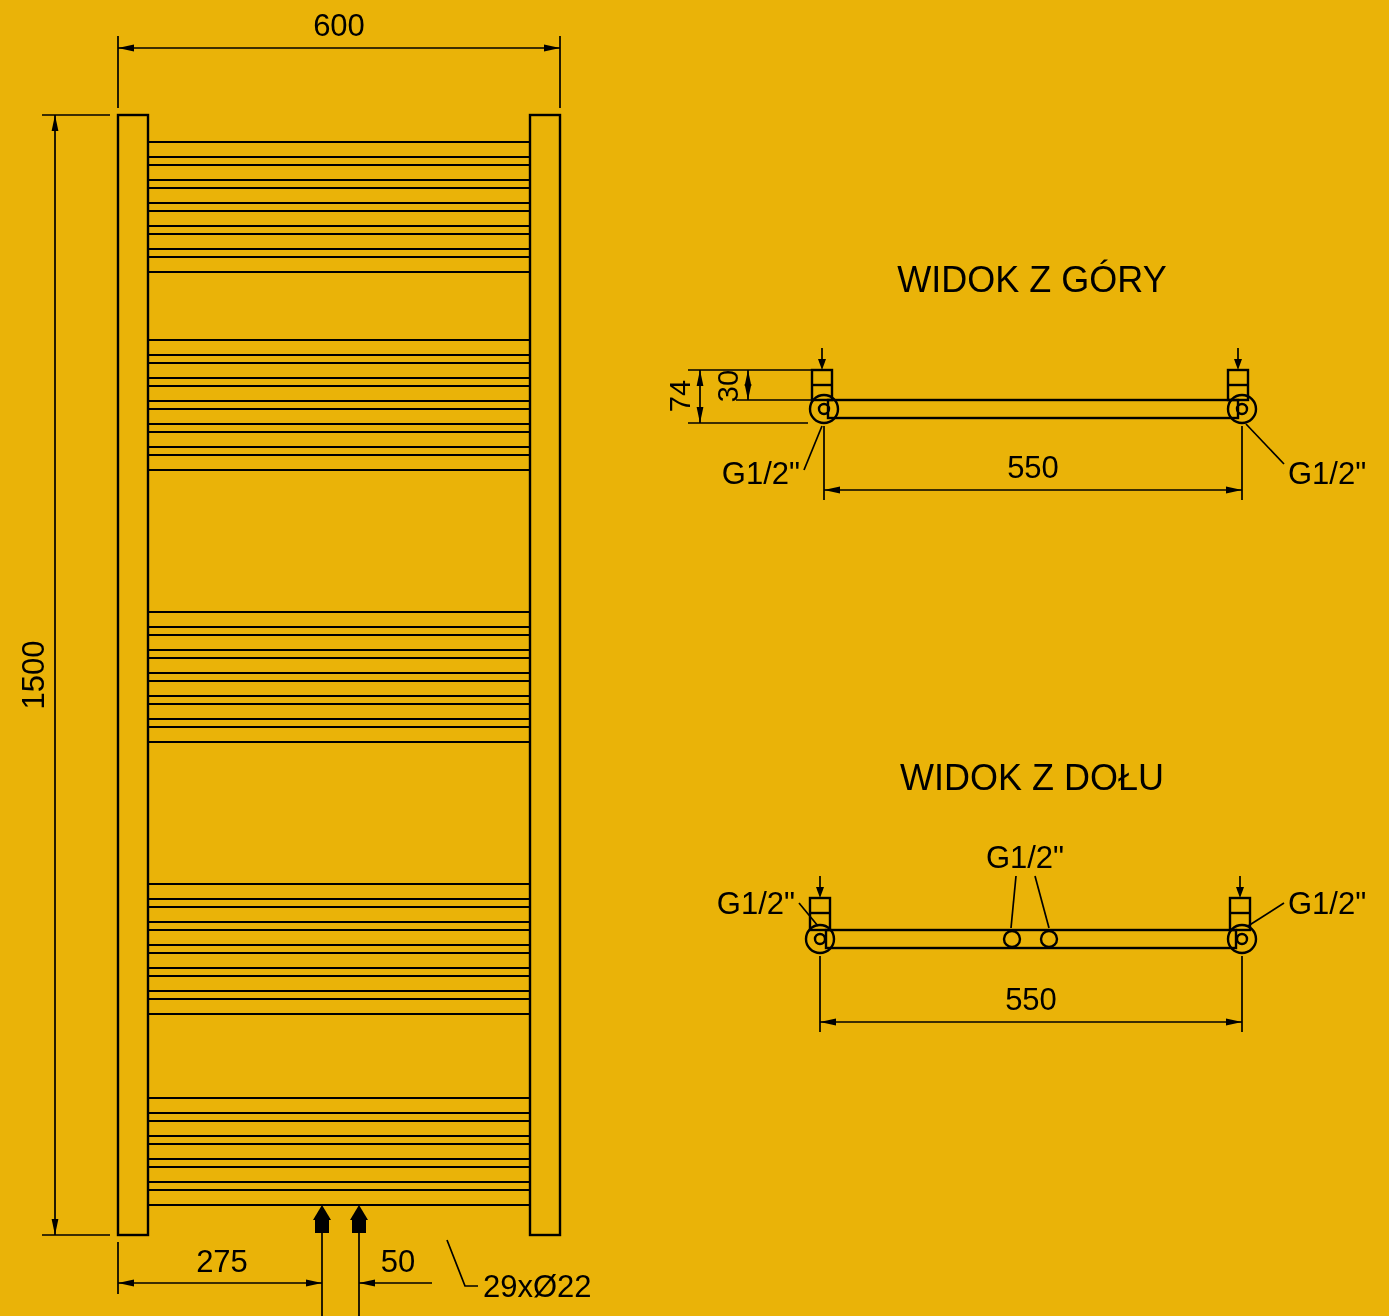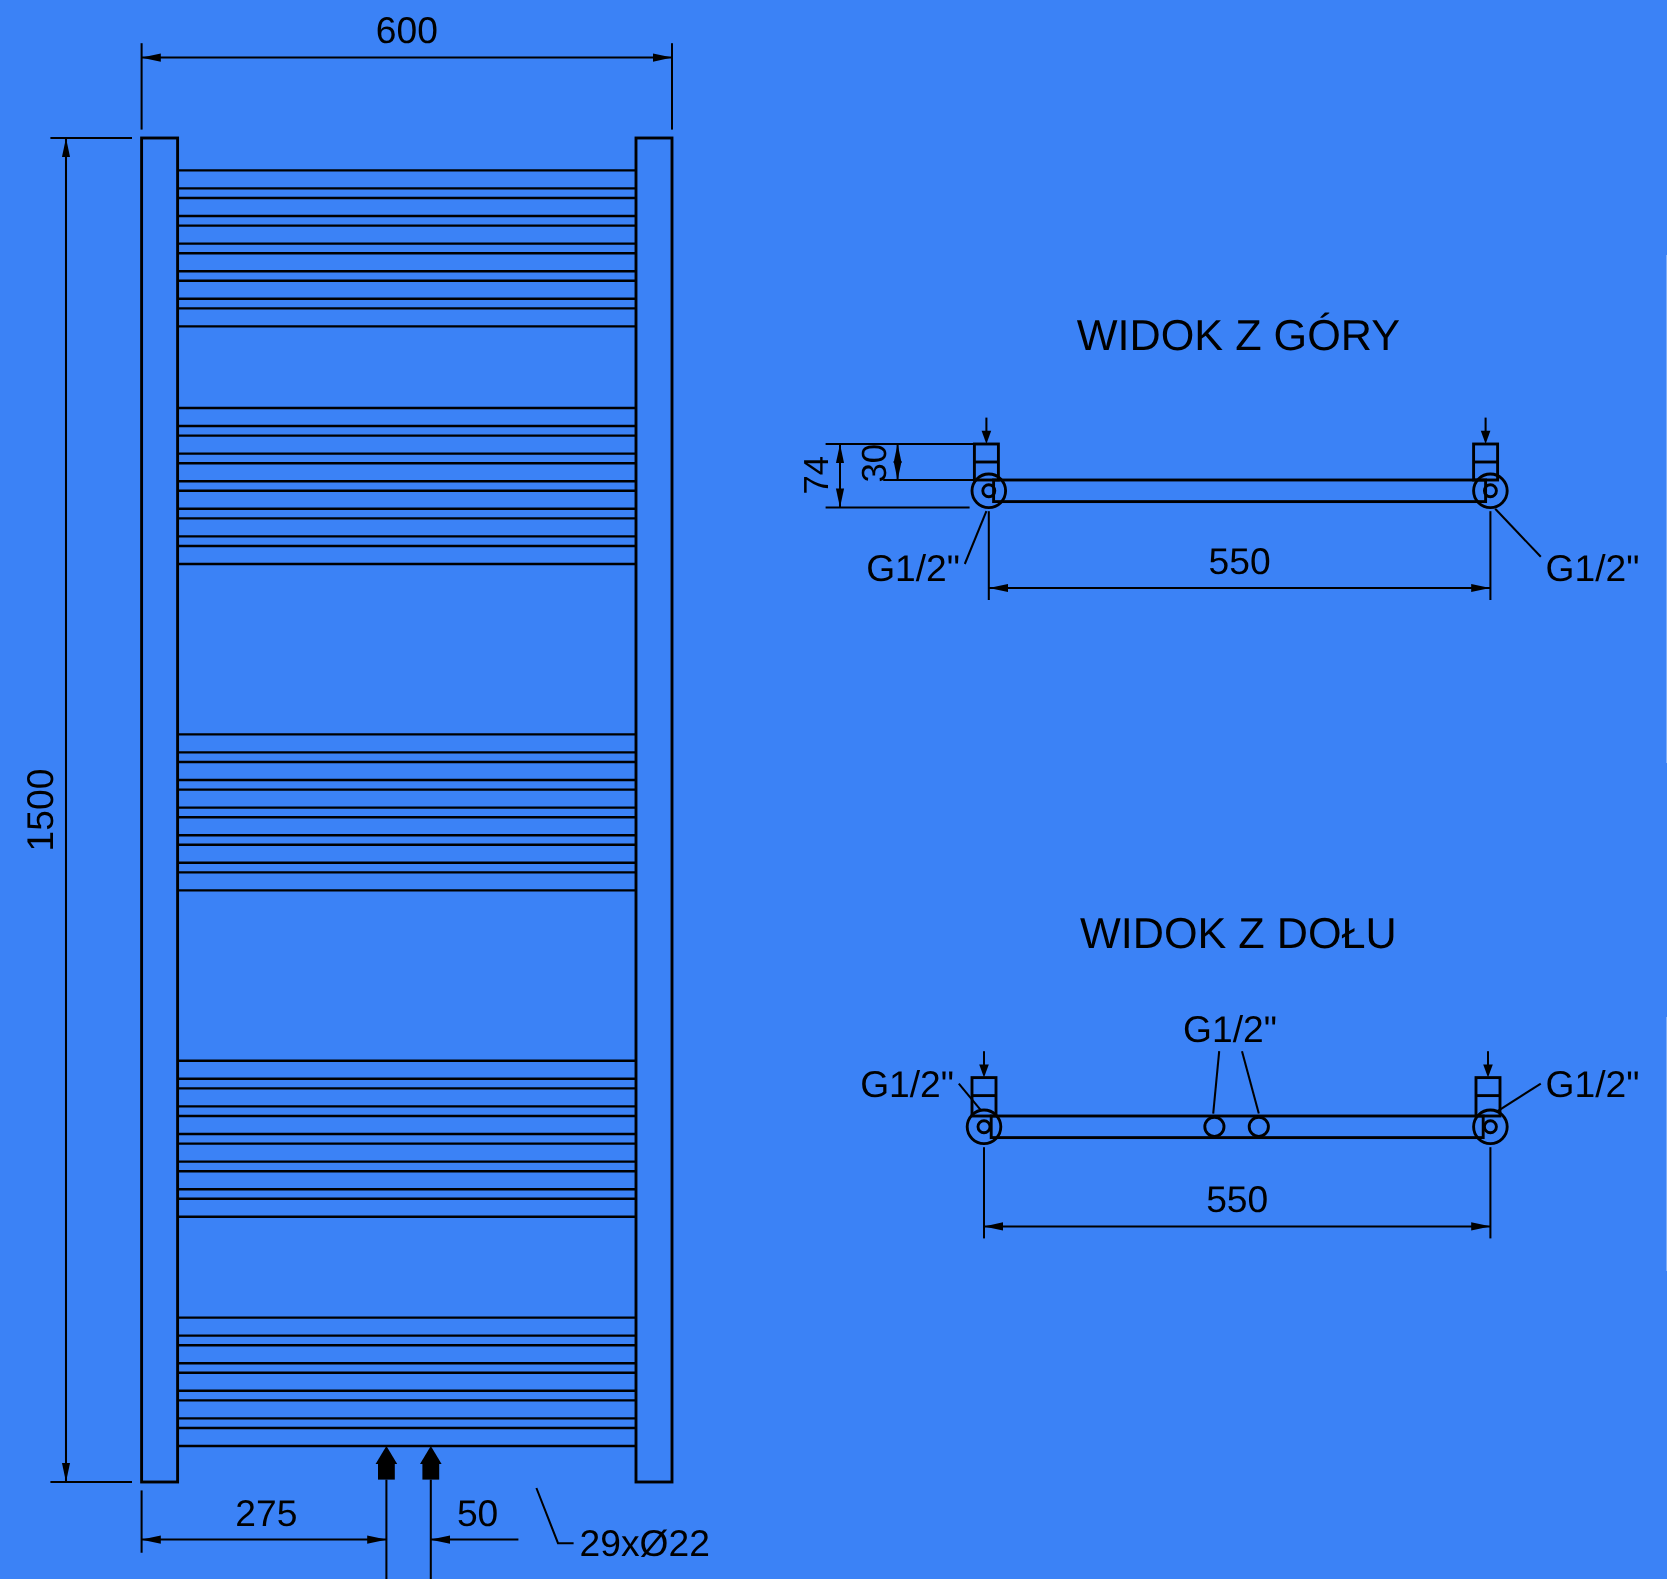--- a/index.html
+++ b/index.html
@@ -1,16 +1,16 @@
 <!DOCTYPE html>
 <html><head>
 <meta charset="utf-8">
 <style>
   html,body{margin:0;padding:0;background:#fff;}
-  .stage{width:1389px;height:1316px;background:#3b82f6;overflow:hidden;text-align:center;}
+  .stage{width:1389px;height:1316px;background:#eab308;overflow:hidden;text-align:center;}
   svg{display:block;}
   
   g.ol line, g.ol rect, g.ol circle, g.ol polyline{stroke:#000;stroke-width:2.4;fill:none;}
   
   g.rungs line{stroke:#000;stroke-width:2;}
   
   g.dim line, g.dim polyline, line.dim, polyline.dim{stroke:#000;stroke-width:1.7;fill:none;}
   text{fill:#000;font-family:"Liberation Sans","DejaVu Sans",sans-serif;}
   .t31{font-size:31px;}
   .t28{font-size:29px;}

